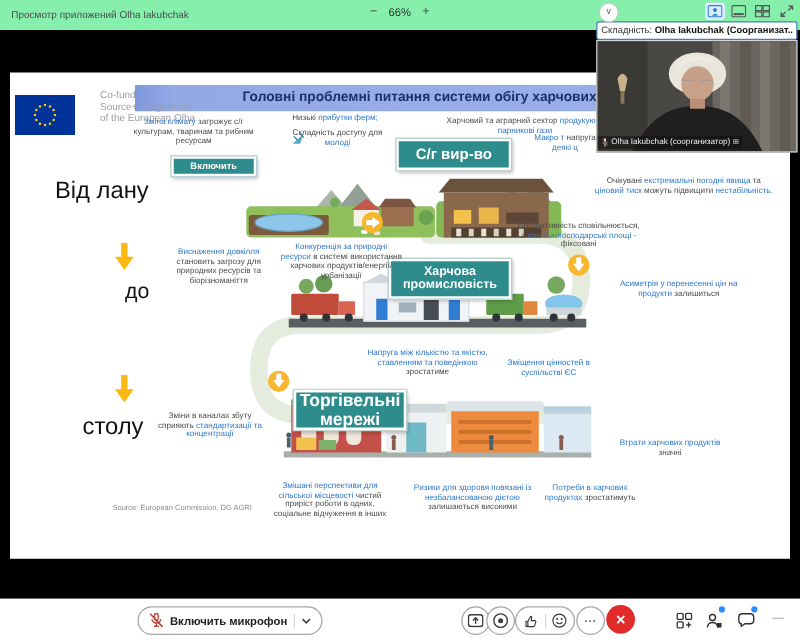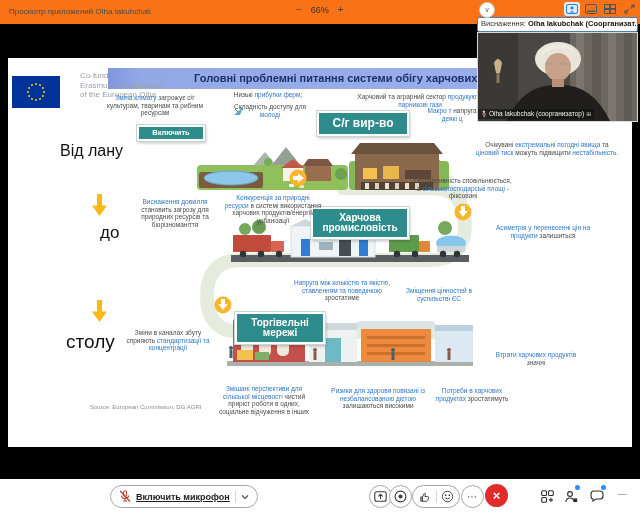--- a/index.html
+++ b/index.html
@@ -1,48 +1,48 @@
 <!DOCTYPE html>
 <html><head>
 <meta charset="utf-8">
 <style>
   html,body{margin:0;padding:0;}
   body{width:640px;height:512px;position:relative;overflow:hidden;background:#fff;
        font-family:"Liberation Sans",sans-serif;-webkit-font-smoothing:antialiased;}
   
-  .topbar{position:absolute;left:0;top:0;width:640px;height:24px;background:#f97316;}
+  .topbar{position:absolute;left:0;top:0;width:640px;height:24px;background:#86efac;}
   .topbar-title{position:absolute;left:9px;top:7px;font-size:8px;color:#4a4a4a;}
   .zoomctl{position:absolute;left:296px;top:4px;display:flex;align-items:center;gap:9px;
            font-size:9px;color:#333;}
   .zoomctl .zbtn{cursor:default;font-size:10px;color:#444;}
   
   .stage{position:absolute;left:0;top:24px;width:640px;height:455px;background:#000;}
   
   .slide{position:absolute;left:8px;top:58px;width:624px;height:389px;background:#fff;overflow:hidden;}
   .titlebar{position:absolute;left:100px;top:10px;right:0;height:21px;
             background:linear-gradient(90deg,#7e97dd 0,#93a9e6 6%,#9cb1ea 100%);
             color:#1c2f6b;font-size:11px;font-weight:bold;line-height:21px;
             padding-left:86px;white-space:nowrap;overflow:hidden;}
   .euflag{position:absolute;left:4px;top:18px;width:48px;height:32px;}
   .eulogo-text{position:absolute;left:72px;top:13px;font-size:8px;line-height:9.5px;color:#9aa0a8;}
   .flow-word{position:absolute;color:#111;}
-  .flow-from{left:52px;top:84px;font-size:16px;text-align:center;}
+  .flow-from{left:36px;top:84px;font-size:19px;text-align:center;}
   .flow-mid{left:92px;top:165px;font-size:17px;}
   .flow-to{left:58px;top:273px;font-size:19px;}
   .yarrow{position:absolute;width:15px;height:22px;background:#fdb913;
           clip-path:polygon(33% 0,67% 0,67% 52%,100% 52%,50% 100%,0 52%,33% 52%);}
   .yarrow1{left:84px;top:136px;}
   .yarrow2{left:84px;top:242px;}
   .stage-label{position:absolute;background:#2e8c8c;color:#fff;text-align:center;
                border:2px solid #fff;box-shadow:0 0 0 1px #c9d4d4,1px 2px 3px rgba(0,0,0,.25);
                font-weight:bold;display:flex;align-items:center;justify-content:center;line-height:1.05;}
   .lbl-fishery{left:129px;top:67px;width:64px;height:12px;font-size:7.5px;}
   .lbl-agri{left:309px;top:53px;width:88px;height:21px;font-size:12px;}
   .lbl-food{left:303px;top:149px;width:94px;height:28px;font-size:10px;}
-  .lbl-retail{left:227px;top:254px;width:86px;height:28px;font-size:10px;text-align:center;}
+  .lbl-retail{left:227px;top:254px;width:86px;height:28px;font-size:14px;text-align:center;}
   .lbl-consumers{left:415px;top:255px;width:74px;height:16px;font-size:10px;}
   .anno{position:absolute;font-size:6.5px;line-height:1.18;color:#4b4b4b;text-align:center;}
   .anno .em{color:#2e78c8;}
   .a1{left:95px;top:36px;width:104px;}
   .a2{left:218px;top:33px;width:84px;}
   .a3{left:220px;top:45px;width:84px;}
   .a4{left:340px;top:35px;width:144px;}
   .a5{left:414px;top:49px;width:60px;}
   .a6{left:466px;top:83px;width:146px;}
   .a7{left:128px;top:140px;width:78px;}
@@ -72,21 +72,21 @@
   .vp-header b{color:#111;}
   .vp-video{position:relative;width:159px;height:88px;background:#454340;border:1px solid #d8d8d8;overflow:hidden;}
   .vp-name{position:absolute;left:0;bottom:2px;background:rgba(15,15,15,.58);color:#efefef;
            font-size:6.5px;line-height:10px;padding:0 3px;display:flex;align-items:center;gap:2px;}
   .vp-name .badge{color:#cfcfcf;font-size:6px;}
   
   .toolbar{position:absolute;left:0;top:479px;width:640px;height:33px;background:#fff;}
   .pill{position:absolute;top:6px;height:21px;border:1px solid #a6a6a6;border-radius:12px;background:#fff;
         display:flex;align-items:center;gap:5px;padding:0 8px;font-size:9px;font-weight:bold;color:#1f1f1f;}
   .pill .sep{width:1px;height:12px;background:#d6d6d6;}
-  .pill-mic{left:110px;text-decoration:underline;}
+  .pill-mic{left:110px;}
   .pill-video{left:254px;}
   .cbtn{position:absolute;top:6px;width:21px;height:21px;border:1px solid #a6a6a6;border-radius:50%;
         background:#fff;display:flex;align-items:center;justify-content:center;color:#3c3c3c;}
   .grouppill{position:absolute;left:412px;top:6px;width:46px;height:21px;border:1px solid #a6a6a6;
         border-radius:12px;background:#fff;display:flex;align-items:center;justify-content:space-evenly;}
   .grouppill .sep{width:1px;height:12px;background:#d6d6d6;}
   .morebtn{left:461px;font-size:10px;letter-spacing:1px;}
   .endbtn{position:absolute;left:485px;top:5px;width:23px;height:23px;border-radius:50%;background:#e12b2b;
           color:#fff;font-size:13px;font-weight:bold;display:flex;align-items:center;justify-content:center;line-height:1;}
   .ricon{position:absolute;top:9px;width:16px;height:16px;display:flex;align-items:center;justify-content:center;}
@@ -123,21 +123,21 @@
       <circle cx="16" cy="16" r="1"></circle>
         <circle cx="17.1" cy="20" r="1"></circle>
         <circle cx="20" cy="22.9" r="1"></circle>
       <circle cx="24" cy="24" r="1"></circle>
         <circle cx="28" cy="22.9" r="1"></circle>
         <circle cx="30.9" cy="20" r="1"></circle>
     </g>
   </svg>
   <div class="eulogo-text">
     <div>Co-fund</div>
-    <div>Erasmus+ Commission</div>
+    <div>Source+ Programme</div>
     <div>of the European Olha</div>
   </div>
 
   <div class="flow-word flow-from">Від лану</div>
   <div class="yarrow yarrow1"></div>
   <div class="flow-word flow-mid">до</div>
   <div class="yarrow yarrow2"></div>
   <div class="flow-word flow-to">столу</div>
 
   <svg class="illustration" viewBox="0 0 295 292">
@@ -291,21 +291,21 @@
             <rect x="6.5" y="5.5" width="5" height="4" fill="none" stroke="#555"></rect>
           </svg>
       </span>
       <span class="vp-viewbtn">
         <svg width="11" height="10" viewBox="0 0 11 10">
             <path d="M7,1 h3 v3 M4,9 H1 V6 M10,1 L6.5,4.5 M1,9 L4.5,5.5" fill="none" stroke="#555" stroke-width="1.1"></path>
           </svg>
       </span>
     </div>
   </div>
-  <div class="vp-header"><span>Виснаження: </span><b>Olha Iakubchak (Соорганизат..</b></div>
+  <div class="vp-header"><span>Складність: </span><b>Olha Iakubchak (Соорганизат..</b></div>
   <div class="vp-video">
     <svg width="159" height="88" viewBox="0 0 159 88">
       <rect width="159" height="88" fill="#4a4845"></rect>
       <rect x="92" width="67" height="88" fill="#6b6760"></rect>
       <rect x="98" width="8" height="88" fill="#7b776e"></rect>
         <rect x="114" width="9" height="88" fill="#5f5b54"></rect>
       <rect x="130" width="8" height="88" fill="#7b776e"></rect>
         <rect x="146" width="8" height="88" fill="#5f5b54"></rect>
       <rect width="40" height="88" fill="#3b3936"></rect>
       <path d="M16,30 q4,-8 8,0 l-2,10 h-4 z" fill="#c9b289"></path>

